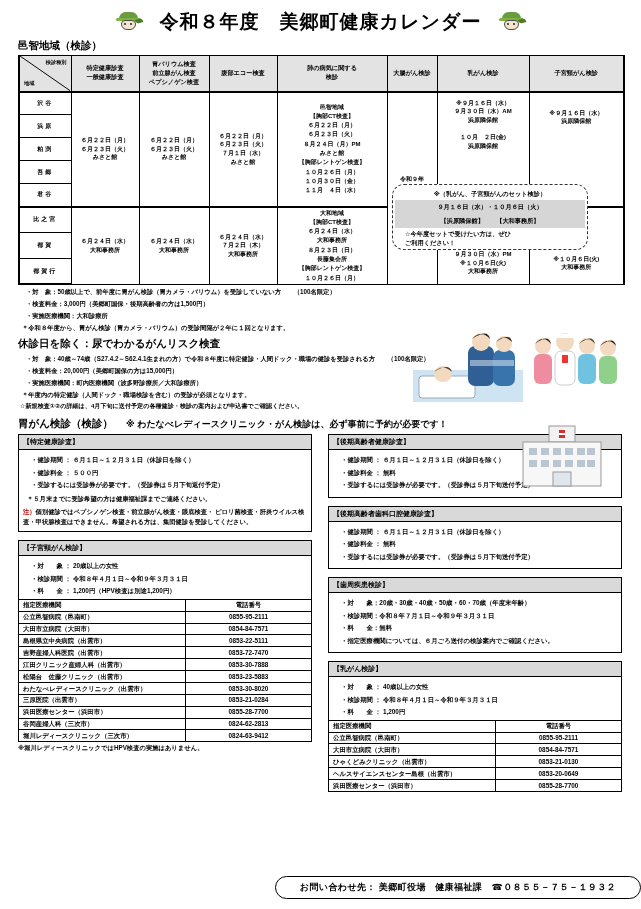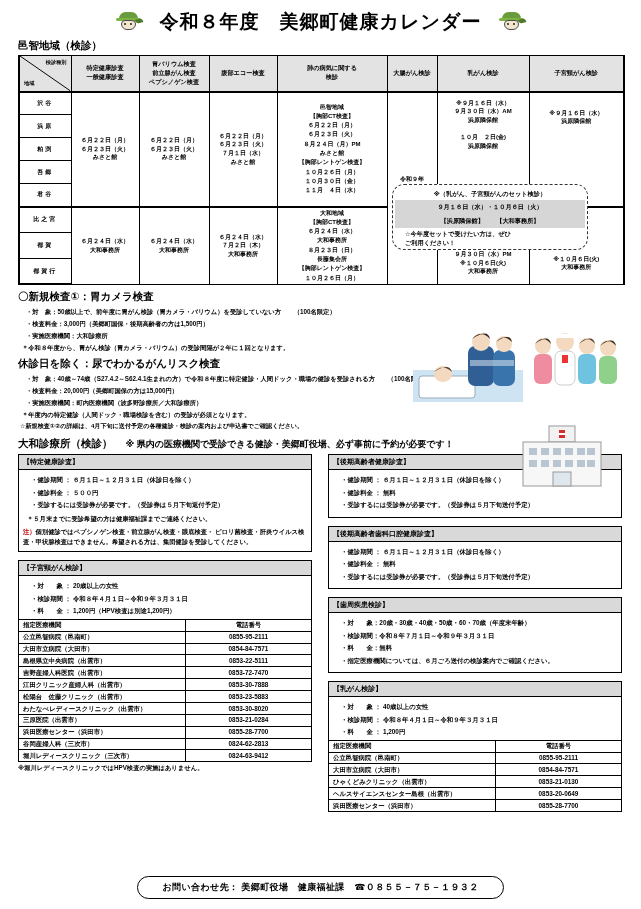--- a/index.html
+++ b/index.html
@@ -93,21 +93,21 @@
   table.clinic th { background:#fff; }
   table.clinic th.nm, table.clinic td.nm { text-align: left; border-right: 1px solid #000; width: 57%; }
   table.clinic th.tel, table.clinic td.tel { text-align: center; }
   table.clinic th.nm { text-align: left; }
   table.clinic th.tel { text-align: center; }
   .below-note { font-size: 6.3px; font-weight: bold; margin-top: 2px; }
 
   
   .footer {
     position: absolute; left: 0; right: 0; bottom: 10px;
-    display: flex; justify-content: center;
+    display: flex; justify-content: flex-end;
   }
   .footer .pill {
     border: 1.4px solid #000; border-radius: 12px; padding: 4px 24px;
     font-size: 9px; font-weight: bold; white-space: pre; letter-spacing: 0.4px;
   }
 </style>
 </head>
 <body>
 
 <div class="page">
@@ -239,21 +239,20 @@
   </table>
 
   <div class="setbox">
     <span>※（乳がん、子宮頸がんのセット検診）</span>
     <span class="hl">９月１６日（水）・１０月６日（火）</span>
     <span class="hl" style="margin-top:-1px">【浜原隣保館】　　【大和事務所】</span>
     <div class="tail">☆今年度セットで受けたい方は、ぜひ</div>
     <div class="tail">ご利用ください！</div>
   </div>
 
-  <div class="sec-head" style="margin-top:5px">〇新規検査①：胃カメラ検査</div>
   <ul class="bul">
     <li>・対　象：50歳以上で、前年度に胃がん検診（胃カメラ・バリウム）を受診していない方　　（100名限定）</li>
     <li>・検査料金：3,000円（美郷町国保・後期高齢者の方は1,500円）</li>
     <li>・実施医療機関：大和診療所</li>
   </ul>
   <div class="notep" style="padding-left:4px">＊令和８年度から、胃がん検診（胃カメラ・バリウム）の受診間隔が２年に１回となります。</div>
 
   <div class="sec-head" style="margin-top:4px">休診日を除く：尿でわかるがんリスク検査</div>
   <ul class="bul">
     <li>・対　象：40歳～74歳（S27.4.2～S62.4.1生まれの方）で令和８年度に特定健診・人間ドック・職場の健診を受診される方　　（100名限定）</li>
@@ -317,22 +316,22 @@
         <rect x="22" y="36" width="8" height="7"></rect>
       <rect x="34" y="36" width="8" height="7"></rect>
         <rect x="46" y="36" width="8" height="7"></rect>
       <rect x="58" y="36" width="8" height="7"></rect>
         <rect x="68" y="36" width="8" height="7"></rect>
     </g>
     <rect x="34" y="48" width="18" height="14" fill="#dfe7ee" stroke="#999"></rect>
   </svg>
 
   <div class="sec-head" style="margin-top:6px">
-    <span>大和診療所（検診）</span>
-    <span class="note">※ 県内の医療機関で受診できる健診・美郷町役場、必ず事前に予約が必要です！</span>
+    <span>胃がん検診（検診）</span>
+    <span class="note">※ わたなべレディースクリニック・がん検診は、必ず事前に予約が必要です！</span>
   </div>
 
   <div class="cols">
 
     <div class="col">
 
       <div class="ibox">
         <div class="hd">【特定健康診査】</div>
         <div class="bd">
           <ul class="bul">

